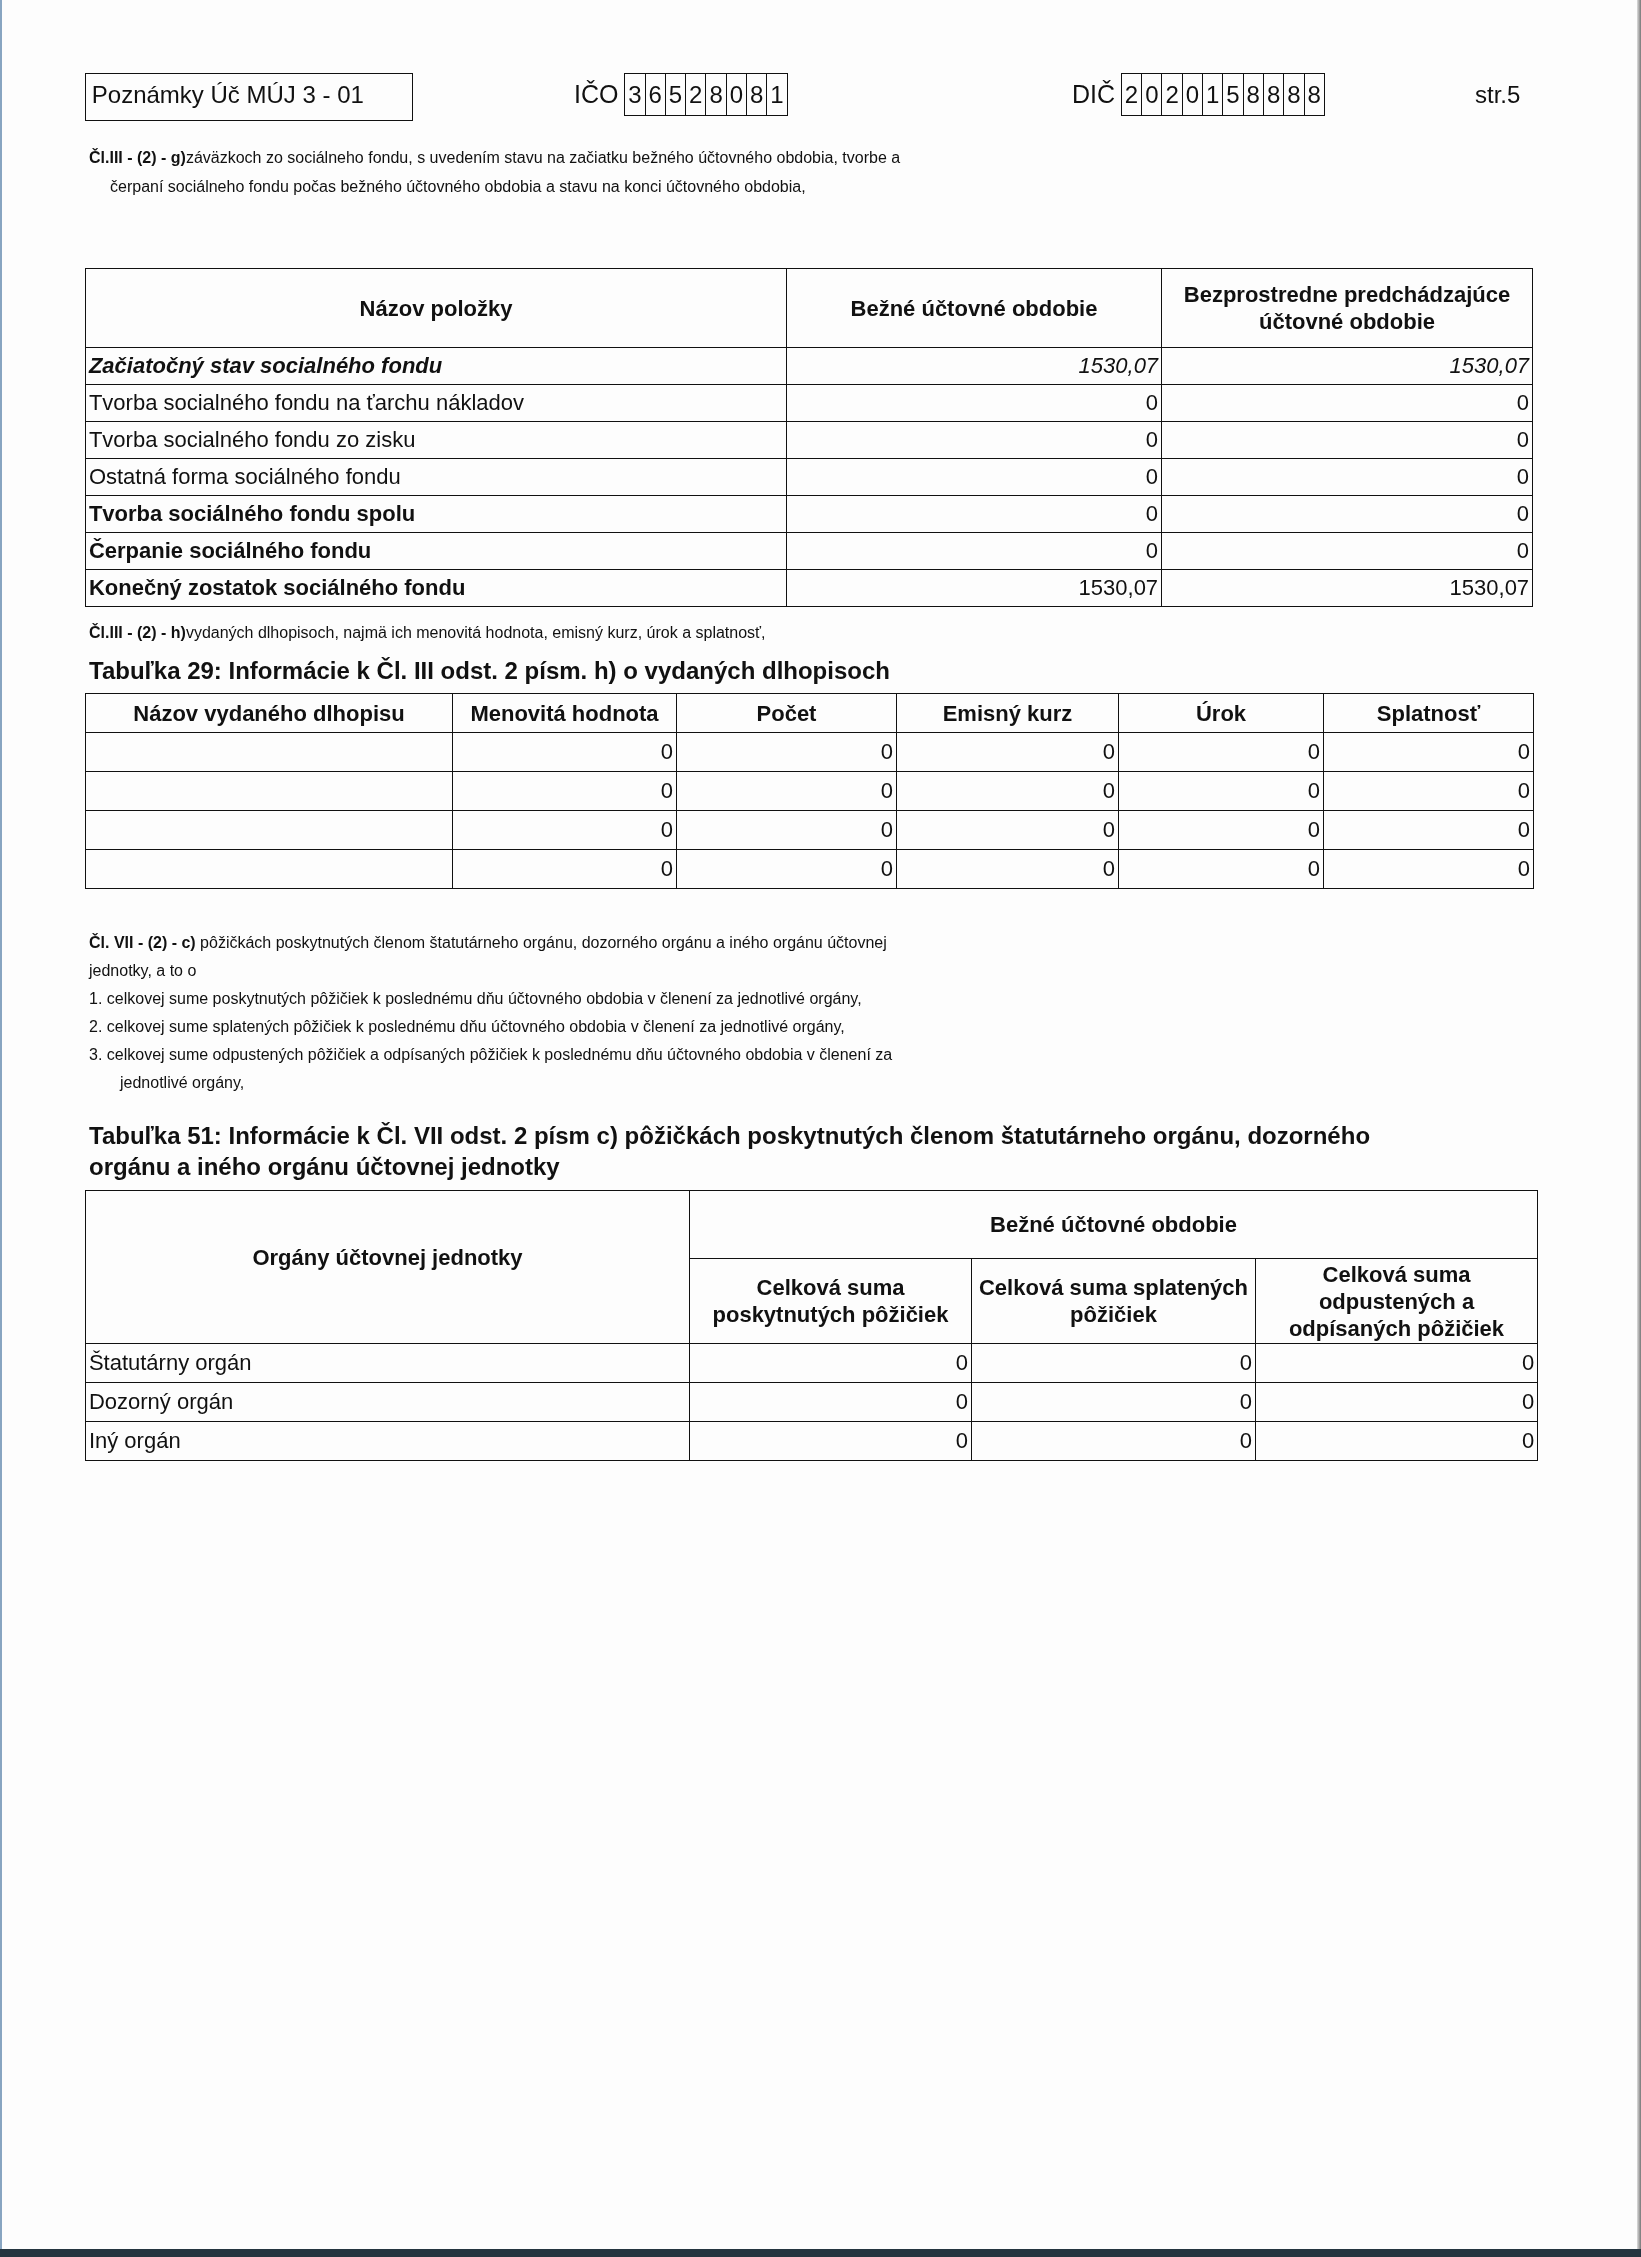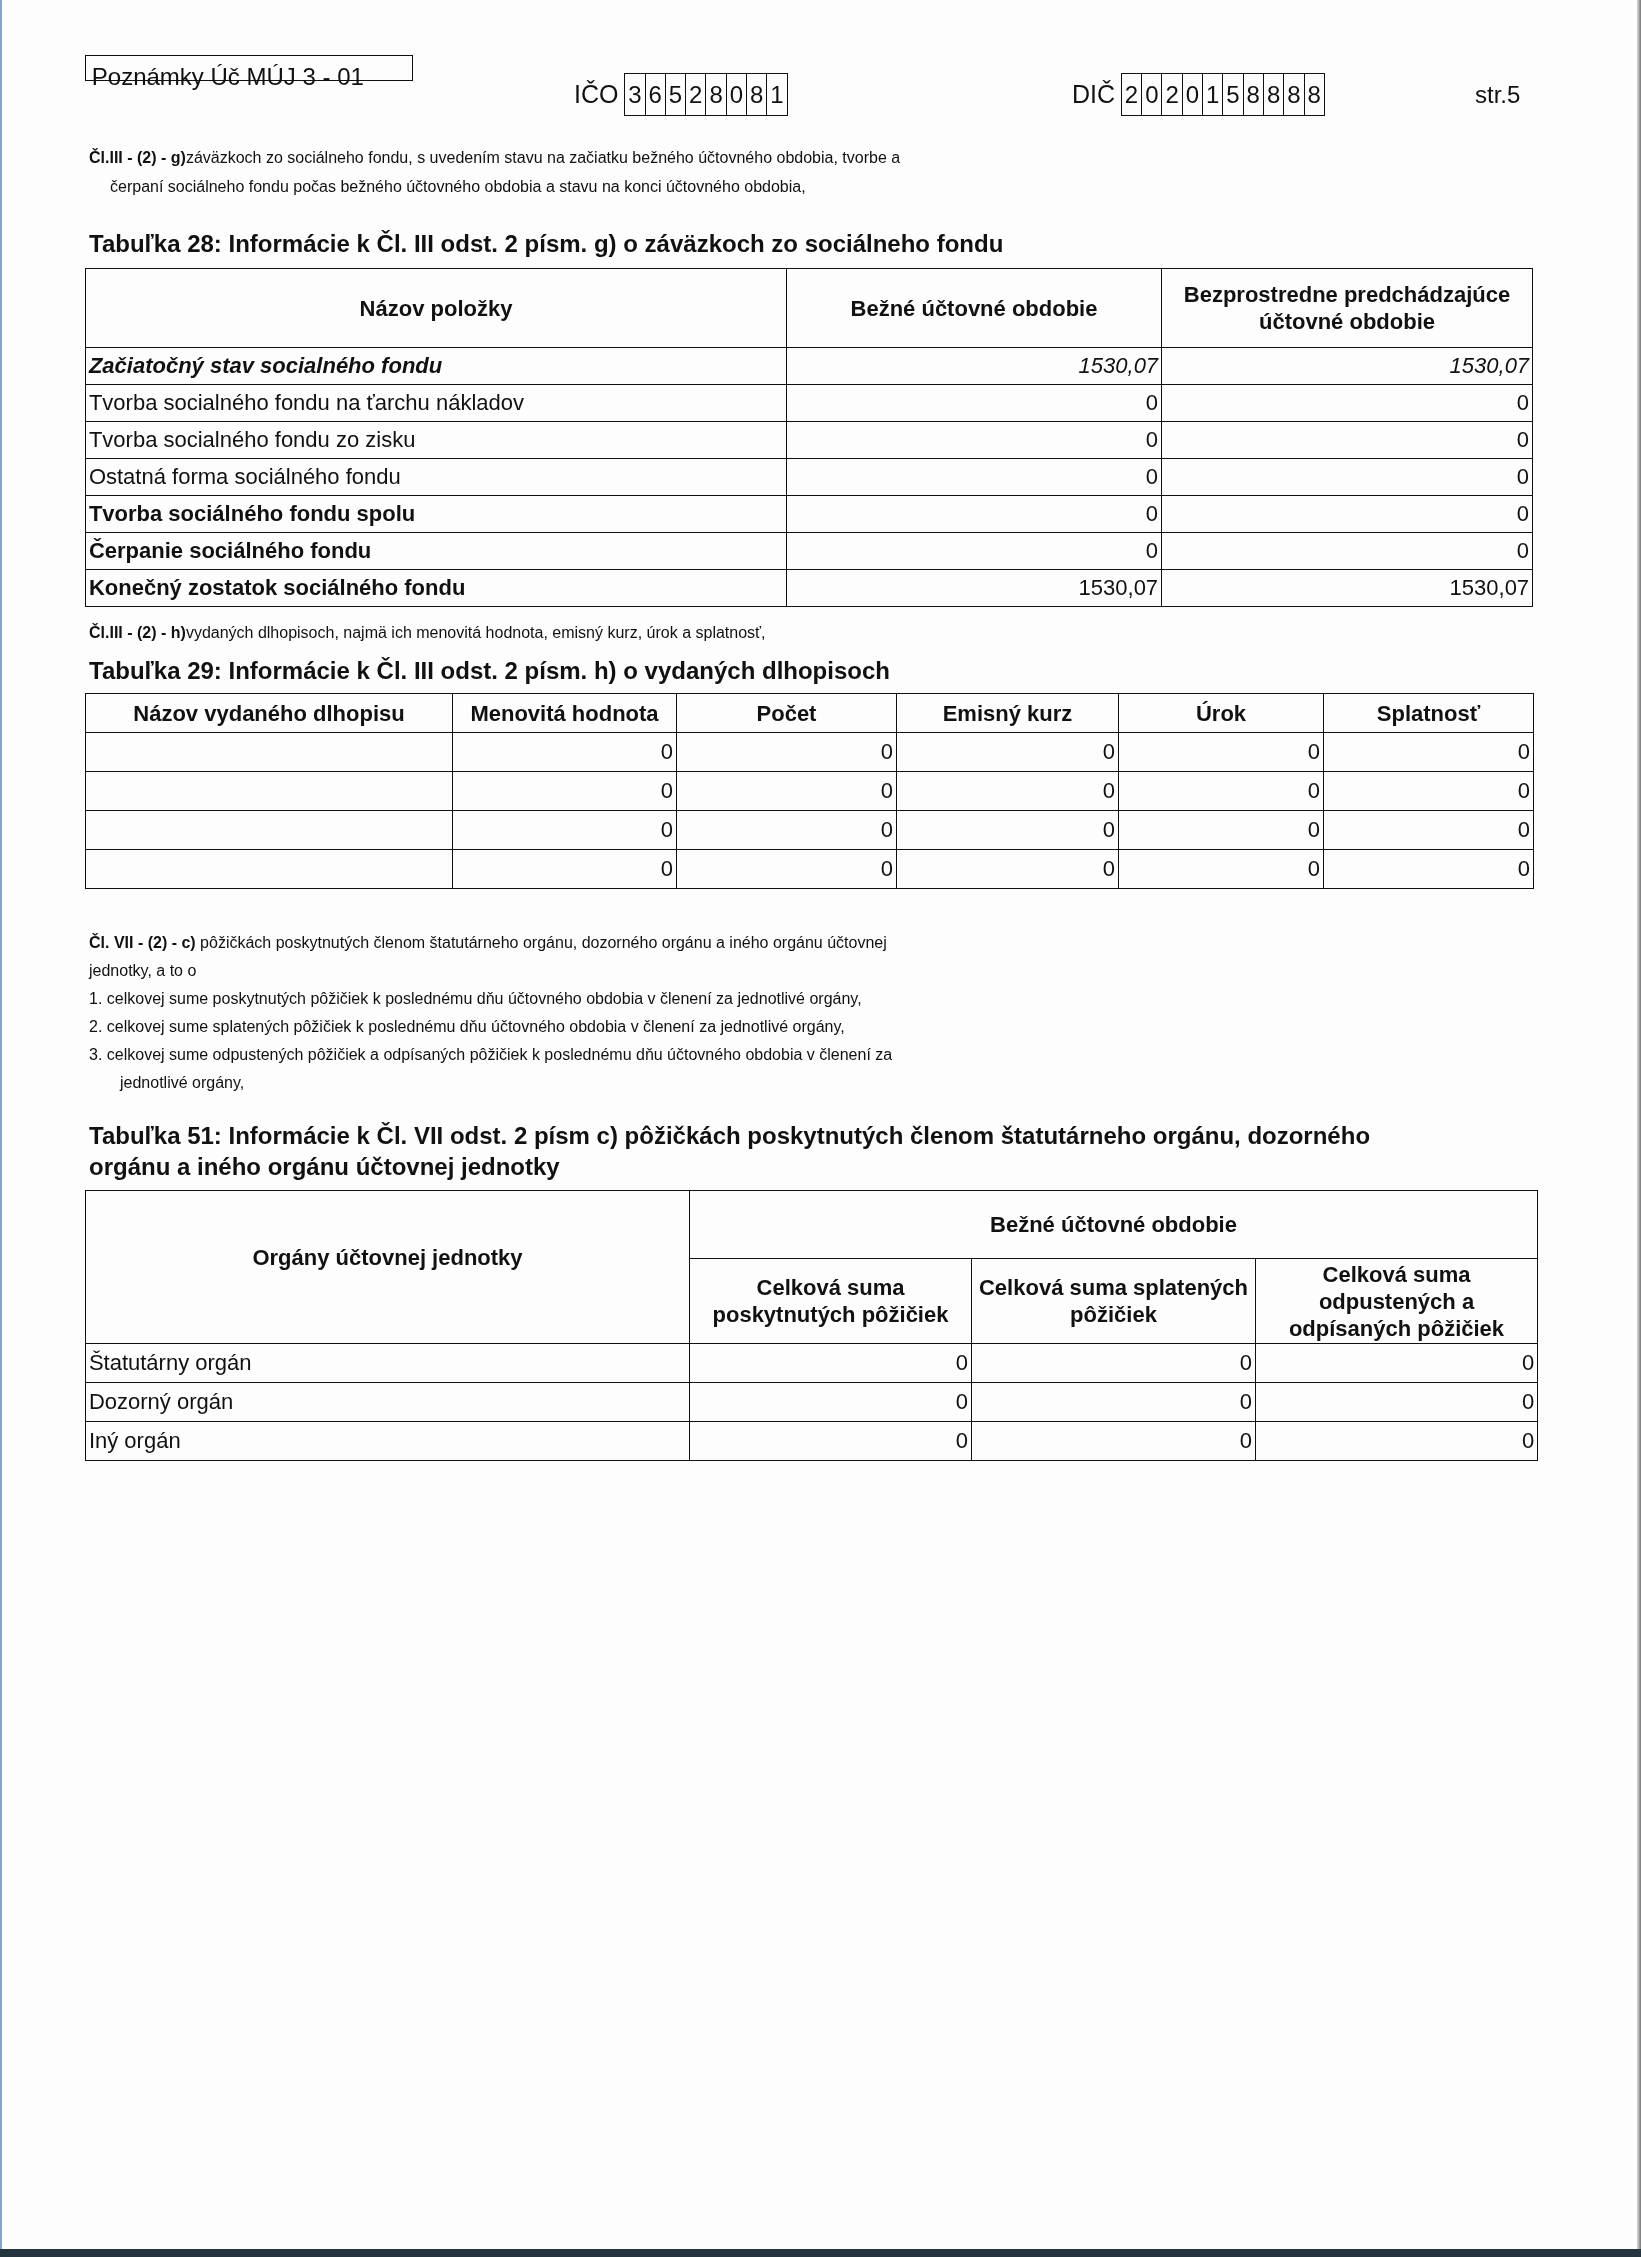--- a/index.html
+++ b/index.html
@@ -8,21 +8,21 @@
     background: #fdfdfd;
     font-family: "Liberation Sans", sans-serif; color: #111;
   }
   .page { position: absolute; left: 0; top: 0; width: 1641px; height: 2257px; background: #fdfdfd; }
   .scan-shadow-right { position: absolute; right: 0; top: 0; width: 3.9px; height: 2257px; background: linear-gradient(to right, #ddd, #777); }
   .scan-shadow-bottom { position: absolute; left: 0; bottom: 0; width: 1641px; height: 7.7px; background: #253540; }
   .scan-shadow-left { position: absolute; left: 0; top: 0; width: 1.9px; height: 2257px; background: #3a6a9a; opacity: 0.6; }
 
   .abs { position: absolute; }
   .header-box {
-    left: 85px; top: 55px; width: 328px; height: 26px; border: 1.9px solid #111;
+    left: 85px; top: 73px; width: 328px; height: 48px; border: 1.9px solid #111;
     font-size: 24px; line-height: 42px; padding-left: 5.8px; box-sizing: border-box;
   }
   .code-label { font-size: 25px; }
   .digits { display: flex; border: 1.9px solid #111; height: 41px; }
   .digit { width: 19.3px; border-right: 1.4px solid #111; text-align: center; font-size: 24px; line-height: 41px; }
   .digit:last-child { border-right: none; }
   .page-num { font-size: 24px; }
 
   .para { font-size: 16px; line-height: 29px; }
   .bold { font-weight: bold; }
@@ -74,21 +74,20 @@
     </div>
   </div>
 
   <div class="abs page-num" style="left:1475px; top:81px;">str.5</div>
 
   <div class="abs para" style="left:89px; top:143px; width:1468px;">
     <span class="bold">Čl.III - (2) - g)</span><span>záväzkoch zo sociálneho fondu, s uvedením stavu na začiatku bežného účtovného obdobia, tvorbe a</span><br>
     <span style="padding-left:21px;">čerpaní sociálneho fondu počas bežného účtovného obdobia a stavu na konci účtovného obdobia,</span>
   </div>
 
-  <div class="abs caption" style="left:89px; top:228px;">Tabuľka 28: Informácie k Čl. III odst. 2 písm. g) o záväzkoch zo sociálneho fondu</div>
 
   <table class="abs" style="left:85px; top:268px; width:1446px;">
     <colgroup>
         <col style="width:701px">
         <col style="width:375px">
         <col style="width:371px">
       </colgroup>
     <tbody>
         <tr style="height:79px;">
       <th>Názov položky</th>

